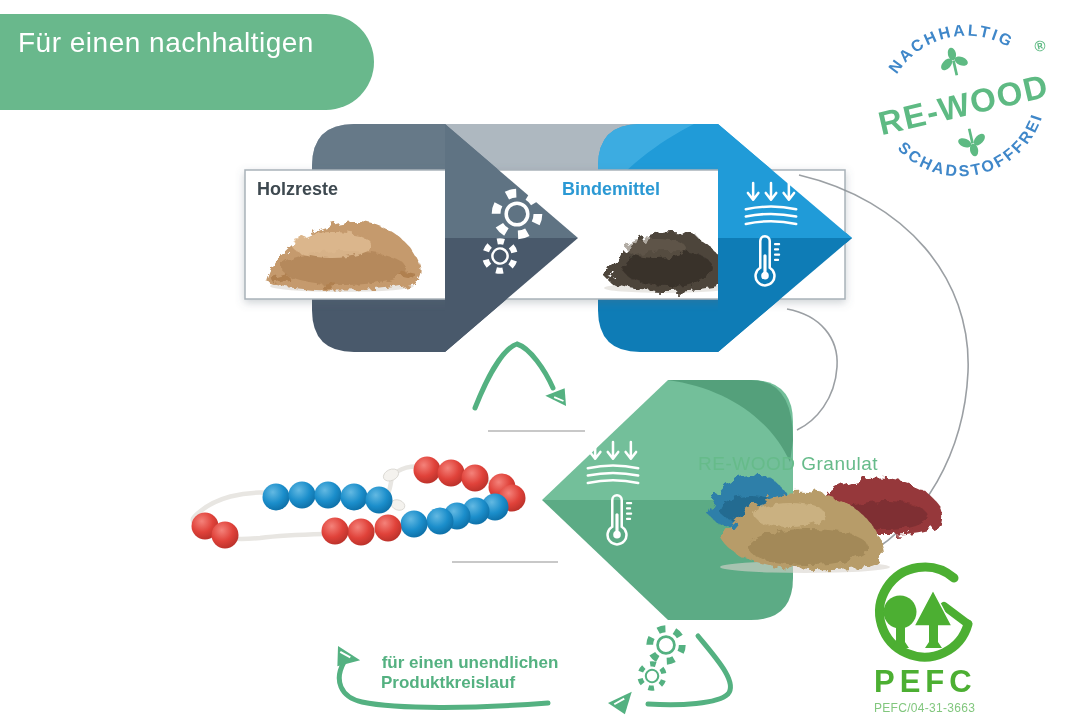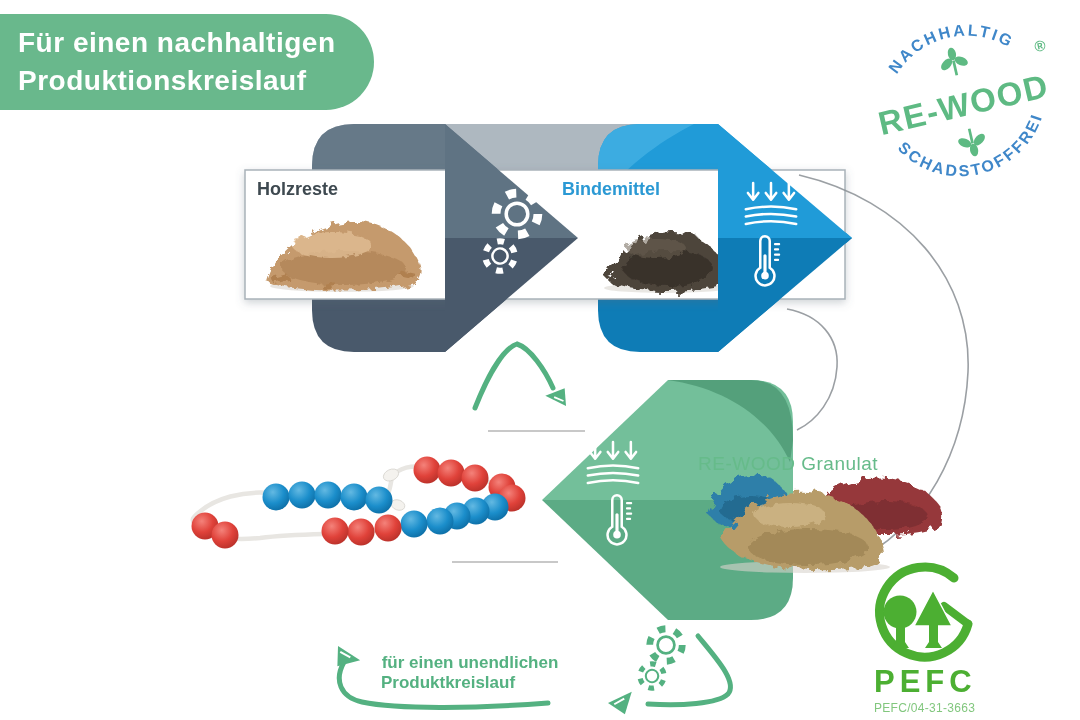--- a/index.html
+++ b/index.html
@@ -1,20 +1,20 @@
 <!DOCTYPE html>
 <html><head>
 <meta charset="utf-8">
 <style>
   html,body{margin:0;padding:0;background:#ffffff;}
   .stage{position:relative;width:1080px;height:720px;background:#ffffff;overflow:hidden;
          font-family:"Liberation Sans","DejaVu Sans",sans-serif;}
   .banner{position:absolute;left:0;top:14px;width:374px;height:96px;background:#69b88c;
           border-radius:0 48px 48px 0;color:#ffffff;padding:10px 0 0 18px;box-sizing:border-box;}
-  .banner div{font-size:28px;line-height:38px;font-weight:700;letter-spacing:.5px;}
+  .banner div{font-size:28px;line-height:38px;font-weight:400;letter-spacing:.5px;}
   svg{position:absolute;left:0;top:0;}
   .t{font-family:"Liberation Sans","DejaVu Sans",sans-serif;}
   .lbl-dark{font-size:18px;font-weight:bold;fill:#3e4950;}
   .lbl-blue{font-size:18px;font-weight:bold;fill:#2b99d4;}
   .lbl-green{font-size:19px;fill:#66bb8a;letter-spacing:.5px;}
   .cap-green{font-size:17px;font-weight:bold;fill:#54b181;}
   .arc-t{font-size:16px;font-weight:bold;fill:#3f87c9;letter-spacing:2.5px;}
   .brand-t{font-size:33px;font-weight:bold;fill:#5eba83;letter-spacing:1.5px;}
   .reg-t{font-size:15px;font-weight:bold;fill:#5eba83;}
   .pefc-t{font-size:31px;font-weight:bold;fill:#4caf32;letter-spacing:5px;}
@@ -236,16 +236,15 @@
       <text class="t reg-t" x="82" y="-32">®</text>
       <use href="#sprout" transform="translate(0,38) scale(1.5) rotate(180)" style="color:#5eba83"></use>
       <text class="t arc-t">
         <textPath href="#arcBot" startOffset="50%" text-anchor="middle">SCHADSTOFFFREI</textPath>
       </text>
     </g>
   </svg>
 
   <div class="banner">
     <div>Für einen nachhaltigen</div>
-    <div>Produktionskreislauf</div>
   </div>
 
 </div>
 
 </body></html>

